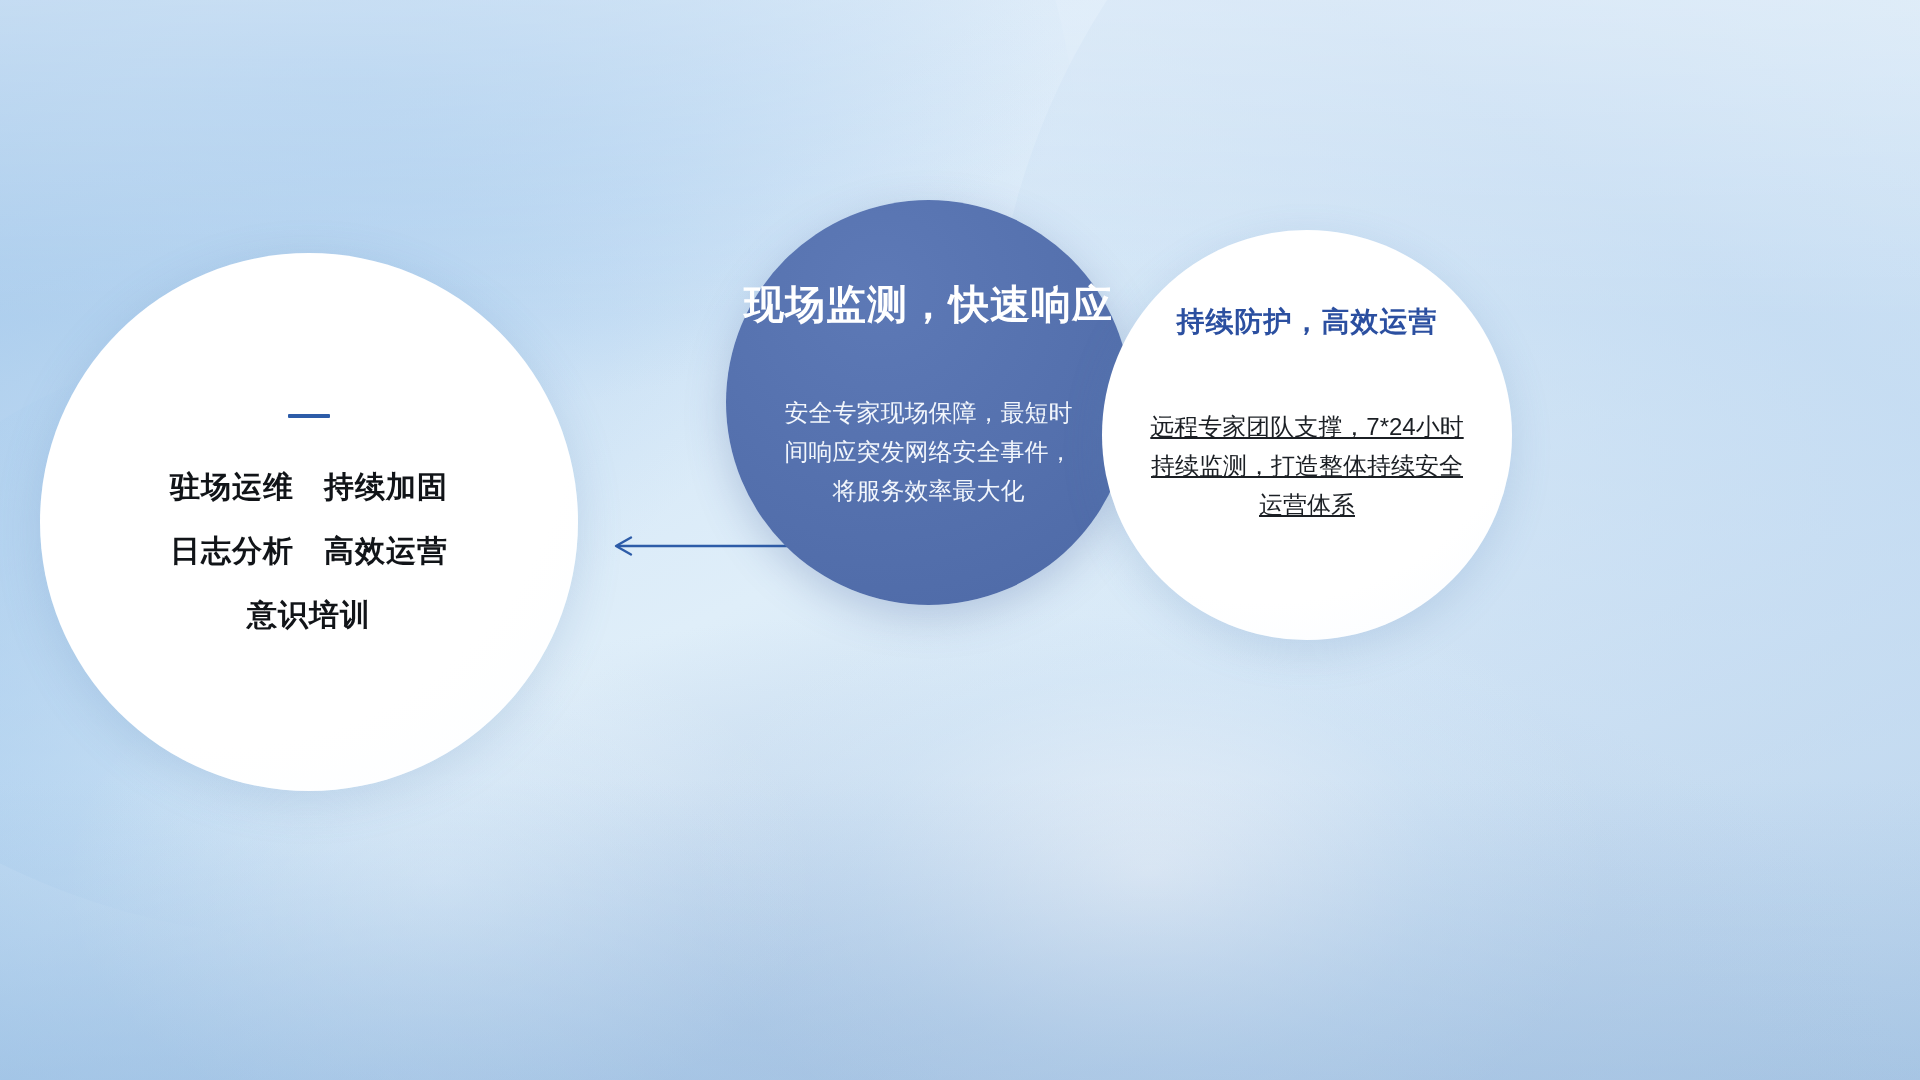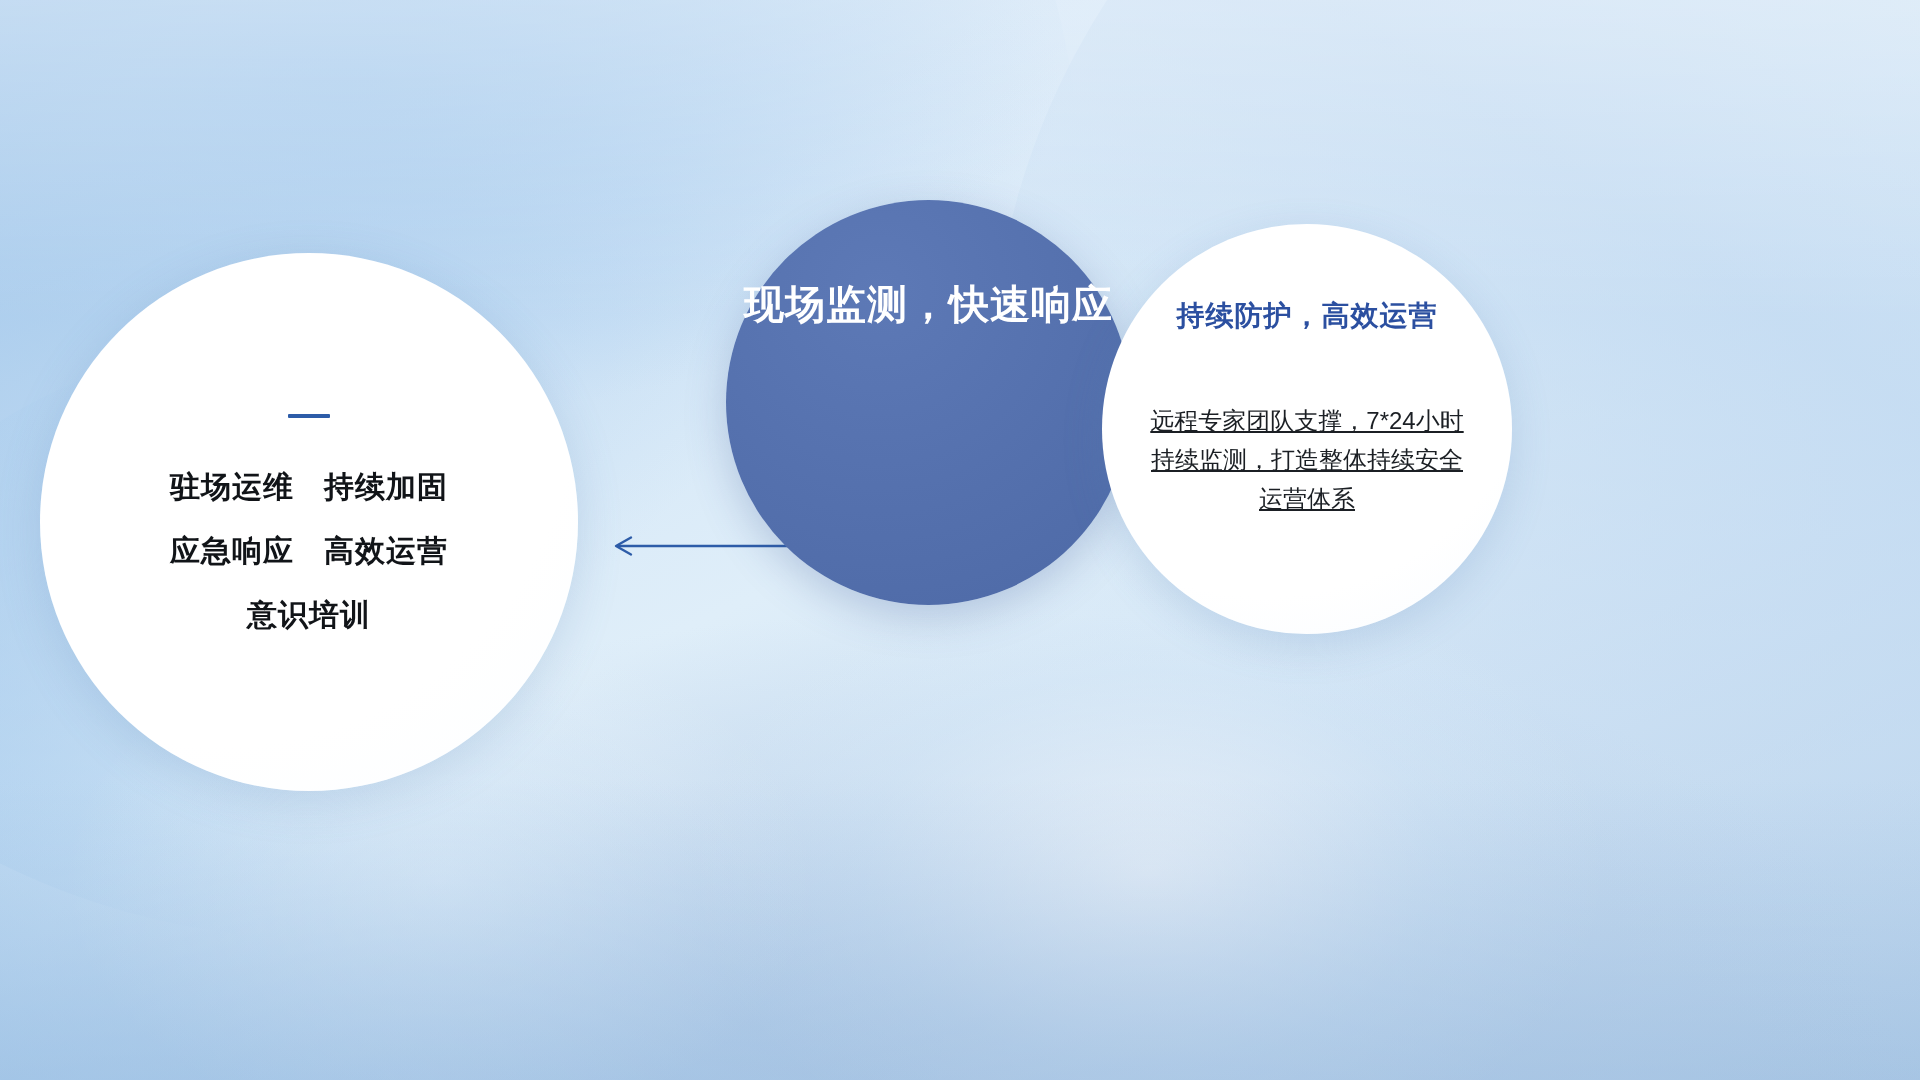--- a/index.html
+++ b/index.html
@@ -95,21 +95,21 @@
     font-size:40px; font-weight:bold; color:#ffffff;
     letter-spacing:1px; white-space:nowrap; line-height:1;font-family:Liberation Mono, monospace;
   }
   #circle-mid .body {
     margin-top:66px;
     font-size:24px; color:#f2f6fc; line-height:1.62;
     text-align:center; max-width:300px;
   }
 
   #circle-right {
-    left:1102px; top:224px; width:410px; height:410px;
+    left:1102px; top:230px; width:410px; height:410px;
     background:radial-gradient(circle at 40% 22%, #ffffff 0%, #ffffff 70%, #f8fbfe 100%);
     box-shadow:0 12px 40px rgba(90,130,180,.20);
     z-index:3;
     display:flex; flex-direction:column; align-items:center;
     padding:78px 34px 0 34px;
   }
   #circle-right .heading {
     font-size:28px; font-weight:bold; color:#2b4fa0;
     letter-spacing:1px; white-space:nowrap; line-height:1;
   }
@@ -142,29 +142,30 @@
 
 <div class="circle" id="circle-left">
   <div class="dash"></div>
 
   <div class="kw-row">
     <span>驻场运维</span>
     <span>持续加固</span>
   </div>
 
   <div class="kw-row">
-    <span>应急响应</span>
+    <span>日志分析</span>
     <span>高效运营</span>
   </div>
 
   <div class="kw-row single">
     <span>意识培训</span>
   </div>
 </div>
 
 <div class="circle" id="circle-mid">
   <div class="heading">现场监测，快速响应</div>
+  <div class="body">安全专家现场保障，最短时间响应突发网络安全事件，将服务效率最大化</div>
 </div>
 
 <div class="circle" id="circle-right">
   <div class="heading">持续防护，高效运营</div>
   <div class="body">远程专家团队支撑，7*24小时持续监测，打造整体持续安全运营体系</div>
 </div>
 
 </body></html>

